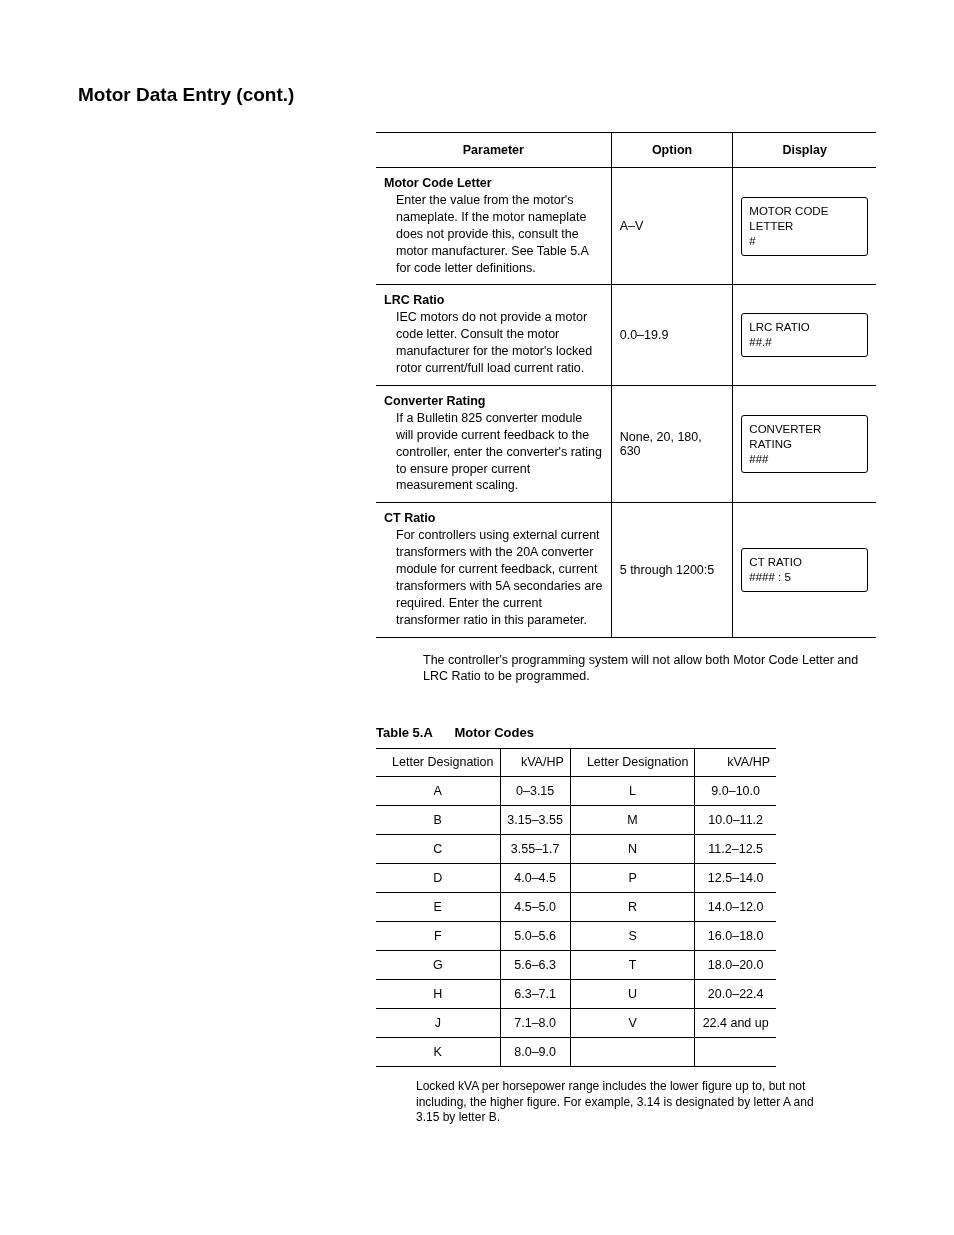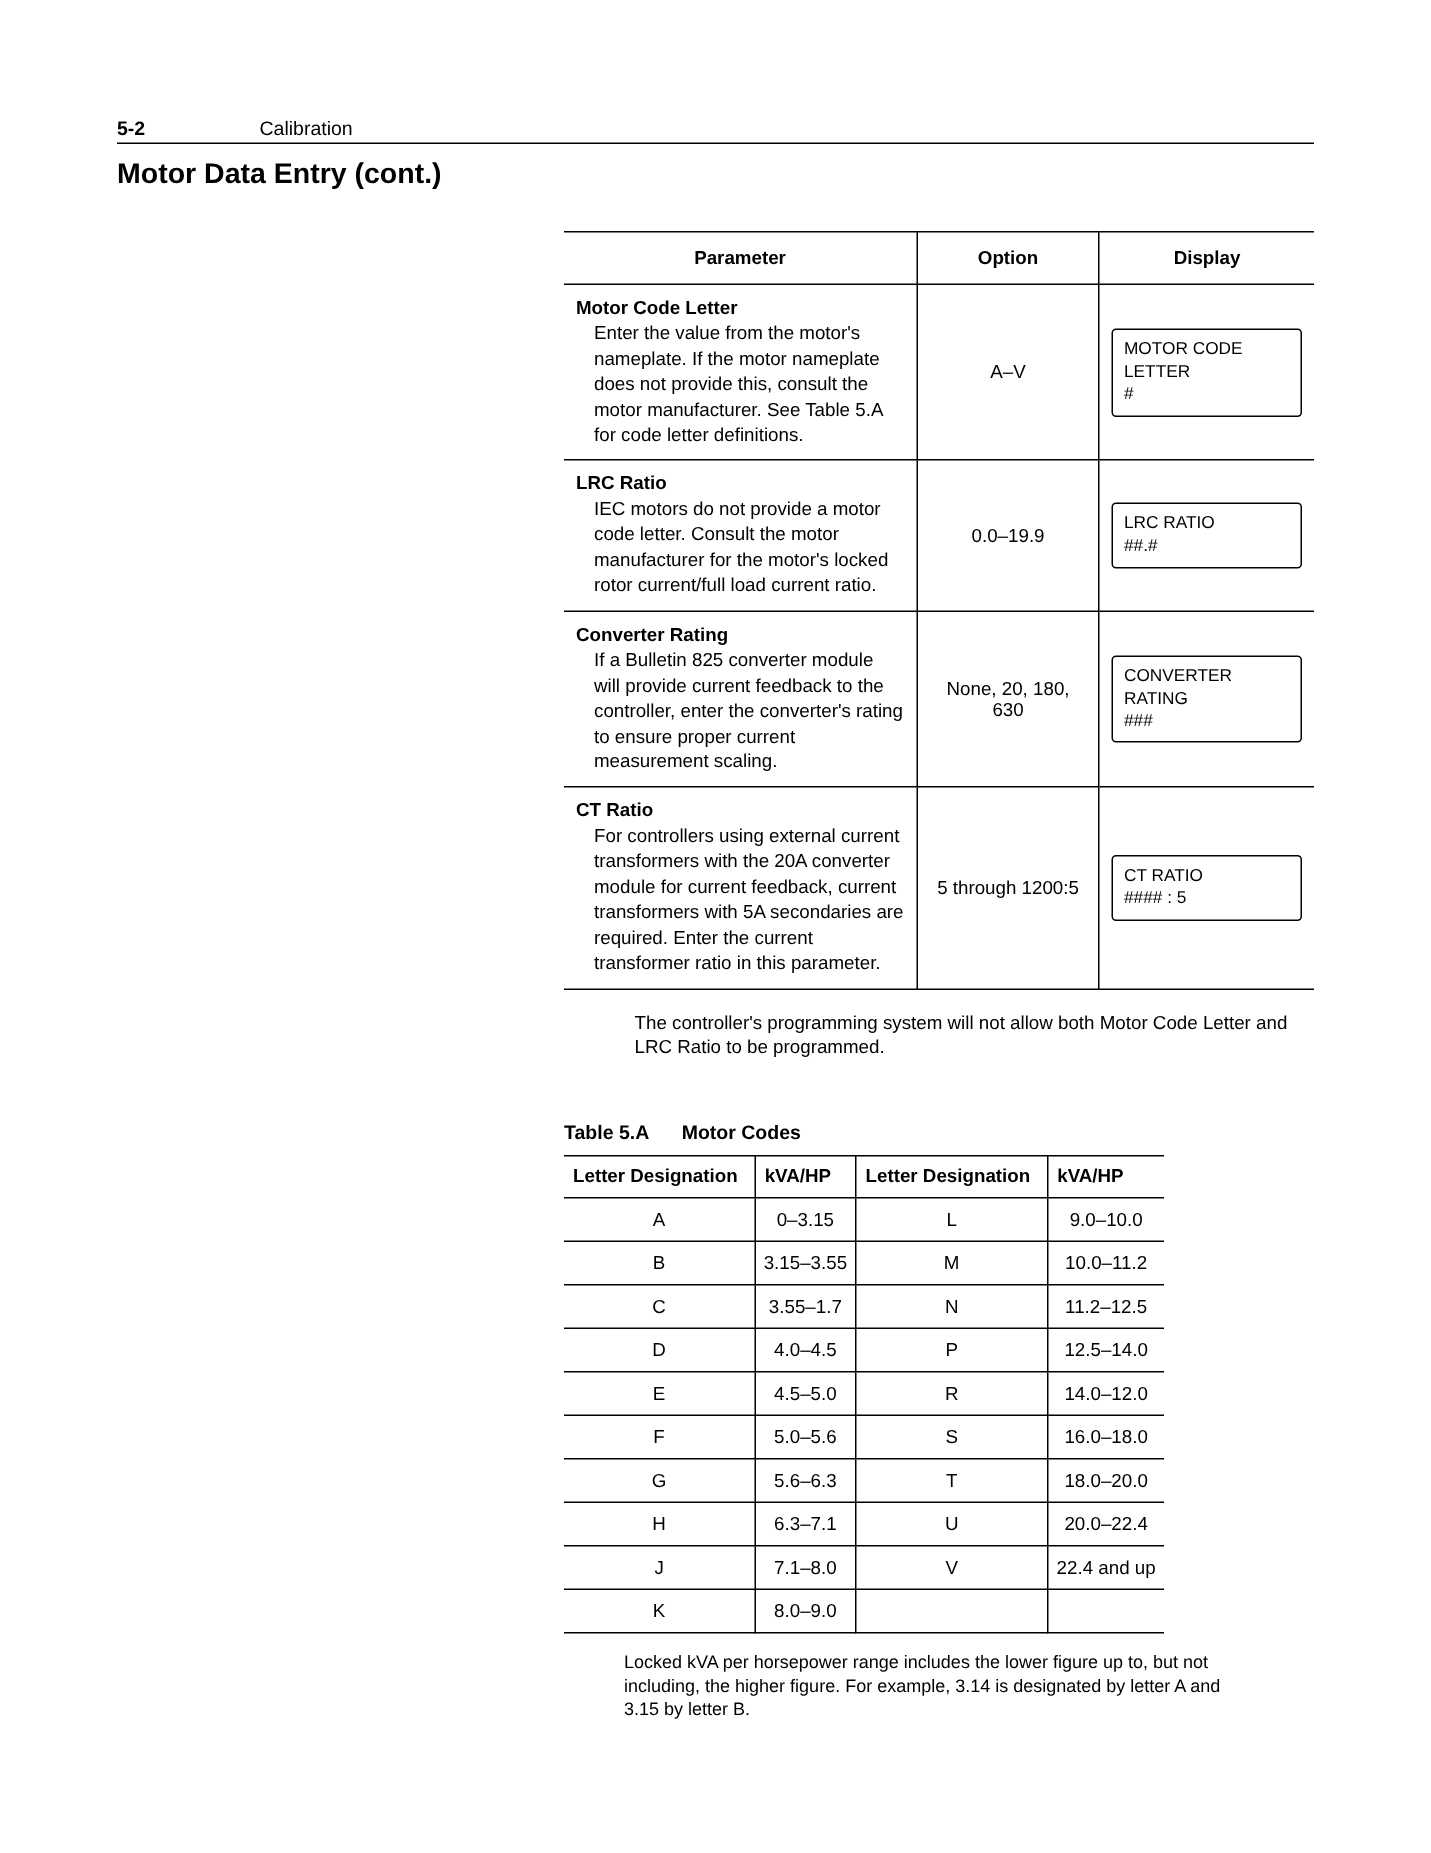--- a/index.html
+++ b/index.html
@@ -61,21 +61,21 @@
     border-bottom: 1px solid #000;
     border-left: 1px solid #000;
     border-right: 1px solid #000;
     padding: 8px 8px;
     vertical-align: middle;
   }
   table.param-table td:first-child { border-left: none; }
   table.param-table td:last-child { border-right: none; }
   table.param-table tr:last-child td { border-bottom: 1.5px solid #000; }
   .param-cell { width: 230px; vertical-align: top !important; }
-  .option-cell { width: 110px; text-align: center; }
+  .option-cell { width: 110px; }
   .display-cell { width: 130px; }
   .param-name { font-weight: bold; display:block; margin-bottom:2px;}
   .param-desc { display:block; padding-left: 12px; line-height:1.35; }
   .display-box {
     border: 1px solid #000;
     border-radius: 3px;
     padding: 6px 7px;
     font-size: 11.5px;
     line-height: 1.3;
     margin: 2px 0;
@@ -100,22 +100,22 @@
     border-collapse: collapse;
     width: 400px;
     font-size: 12.5px;
     margin-left: 0;
   }
   table.codes-table th {
     border-top: 1.5px solid #000;
     border-bottom: 1.5px solid #000;
     border-left: 1px solid #000;
     border-right: 1px solid #000;
-    font-weight: bold;
-    text-align: left;
+    font-weight: normal;
+    text-align: right;
     padding: 6px 6px;
     line-height: 1.2;
   }
   table.codes-table th:first-child { border-left: none; }
   table.codes-table th:last-child { border-right: none; }
   table.codes-table td {
     border-top: 1px solid #000;
     border-bottom: 1px solid #000;
     border-left: 1px solid #000;
     border-right: 1px solid #000;
@@ -131,24 +131,20 @@
     margin: 12px 0 0 40px;
     line-height: 1.3;
     width: 420px;
   }
 </style>
 </head>
 <body>
 
 <div class="page">
 
-  <div class="header-row">
-    <span class="page-num">5-2</span>
-    <span class="header-title">Calibration</span>
-  </div>
 
   <div class="section-title">Motor Data Entry (cont.)</div>
 
   <div class="content-right">
 
     <table class="param-table">
       <thead>
         <tr>
           <th>Parameter</th>
           <th>Option</th>

